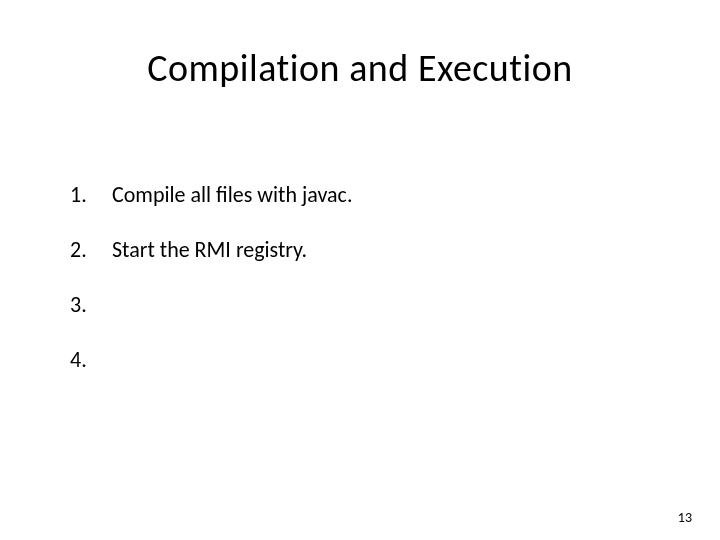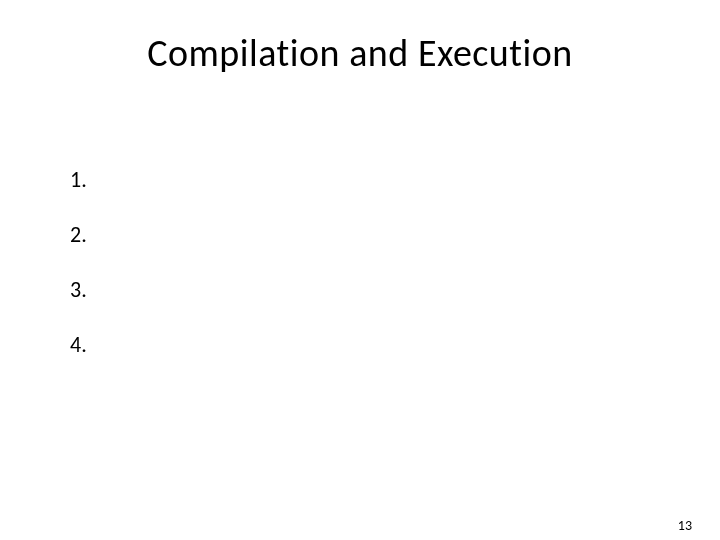--- a/index.html
+++ b/index.html
@@ -11,21 +11,21 @@
       width: 720px;
       height: 540px;
       background: #ffffff;
       font-family: Calibri, 'Segoe UI', Arial, sans-serif;
       position: relative;
       overflow: hidden;
     }
     .slide {
       width: 100%;
       height: 100%;
-      padding: 20px 60px 40px 60px;
+      padding: 35px 60px 40px 60px;
       position: relative;
     }
     .title {
       font-size: 38px;
       font-weight: 400;
       color: #000;
       text-align: center;
       margin-top: 10px;
       margin-bottom: 90px;
       letter-spacing: 0.5px;
@@ -40,38 +40,40 @@
       margin-bottom: 28px;
       display: flex;
       align-items: baseline;
     }
     .list-number {
       min-width: 28px;
       margin-right: 14px;
     }
     .page-number {
       position: absolute;
-      bottom: 6px;
+      bottom: 14px;
       right: 28px;
       font-size: 14px;
       color: #000;
     }
   </style>
 </head>
 <body>
 
 <div class="slide">
   <h1 class="title">Compilation and Execution</h1>
 
   <ol class="list">
     <li class="list-item">
       <span class="list-number">1.</span>
+      <span>Compile all files with javac.</span>
     </li>
     <li class="list-item">
       <span class="list-number">2.</span>
+      <span>Start the RMI registry.</span>
     </li>
     <li class="list-item">
       <span class="list-number">3.</span>
     </li>
     <li class="list-item">
       <span class="list-number">4.</span>
     </li>
   </ol>
 
   <div class="page-number">13</div>

